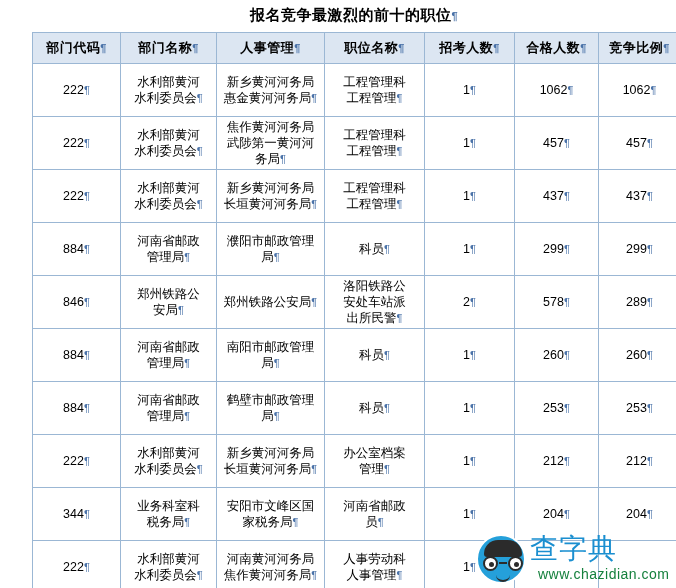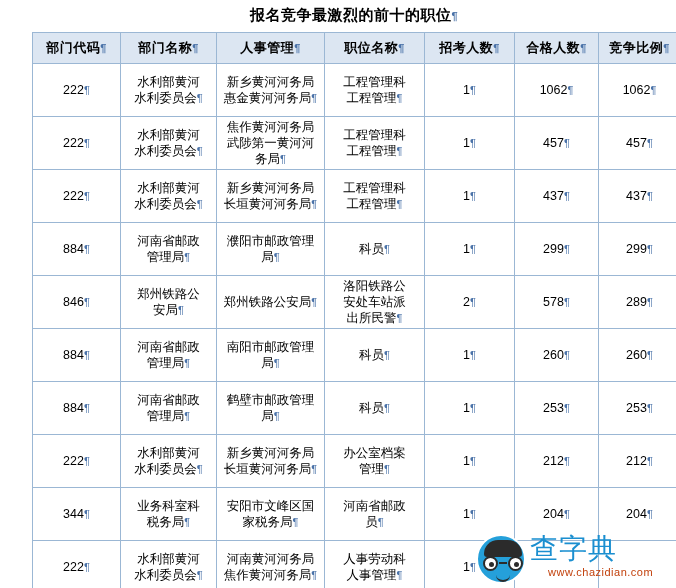--- a/index.html
+++ b/index.html
@@ -151,24 +151,24 @@
     left: 54px;
     top: 3px;
     font-size: 28px;
     font-weight: normal;
     color: #1b8fd0;
     letter-spacing: 1px;
     line-height: 32px;
   }
   .wm-url {
     position: absolute;
-    left: 72px;
+    left: 62px;
     top: 36px;
-    font-size: 11px;
-    color: #c2410c;
+    font-size: 14px;
+    color: #15803d;
     letter-spacing: 0.5px;
   }
 </style>
 </head>
 <body>
 
 <div class="page">
 
   <div class="title">
     <span>报名竞争最激烈的前十的职位</span><span class="pilcrow">¶</span>

